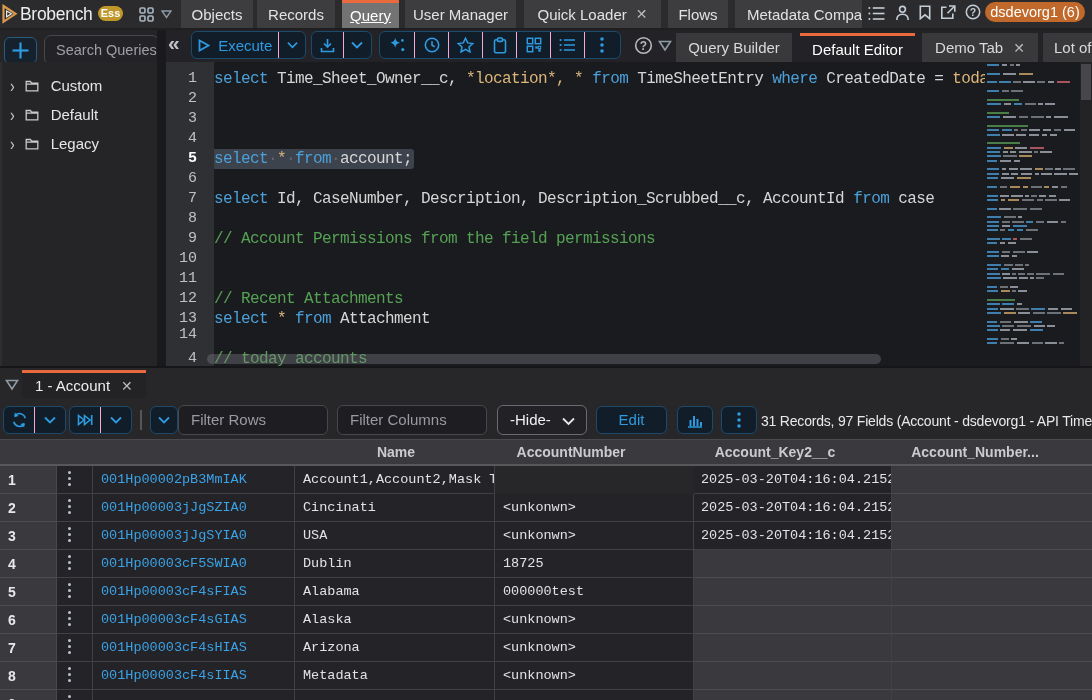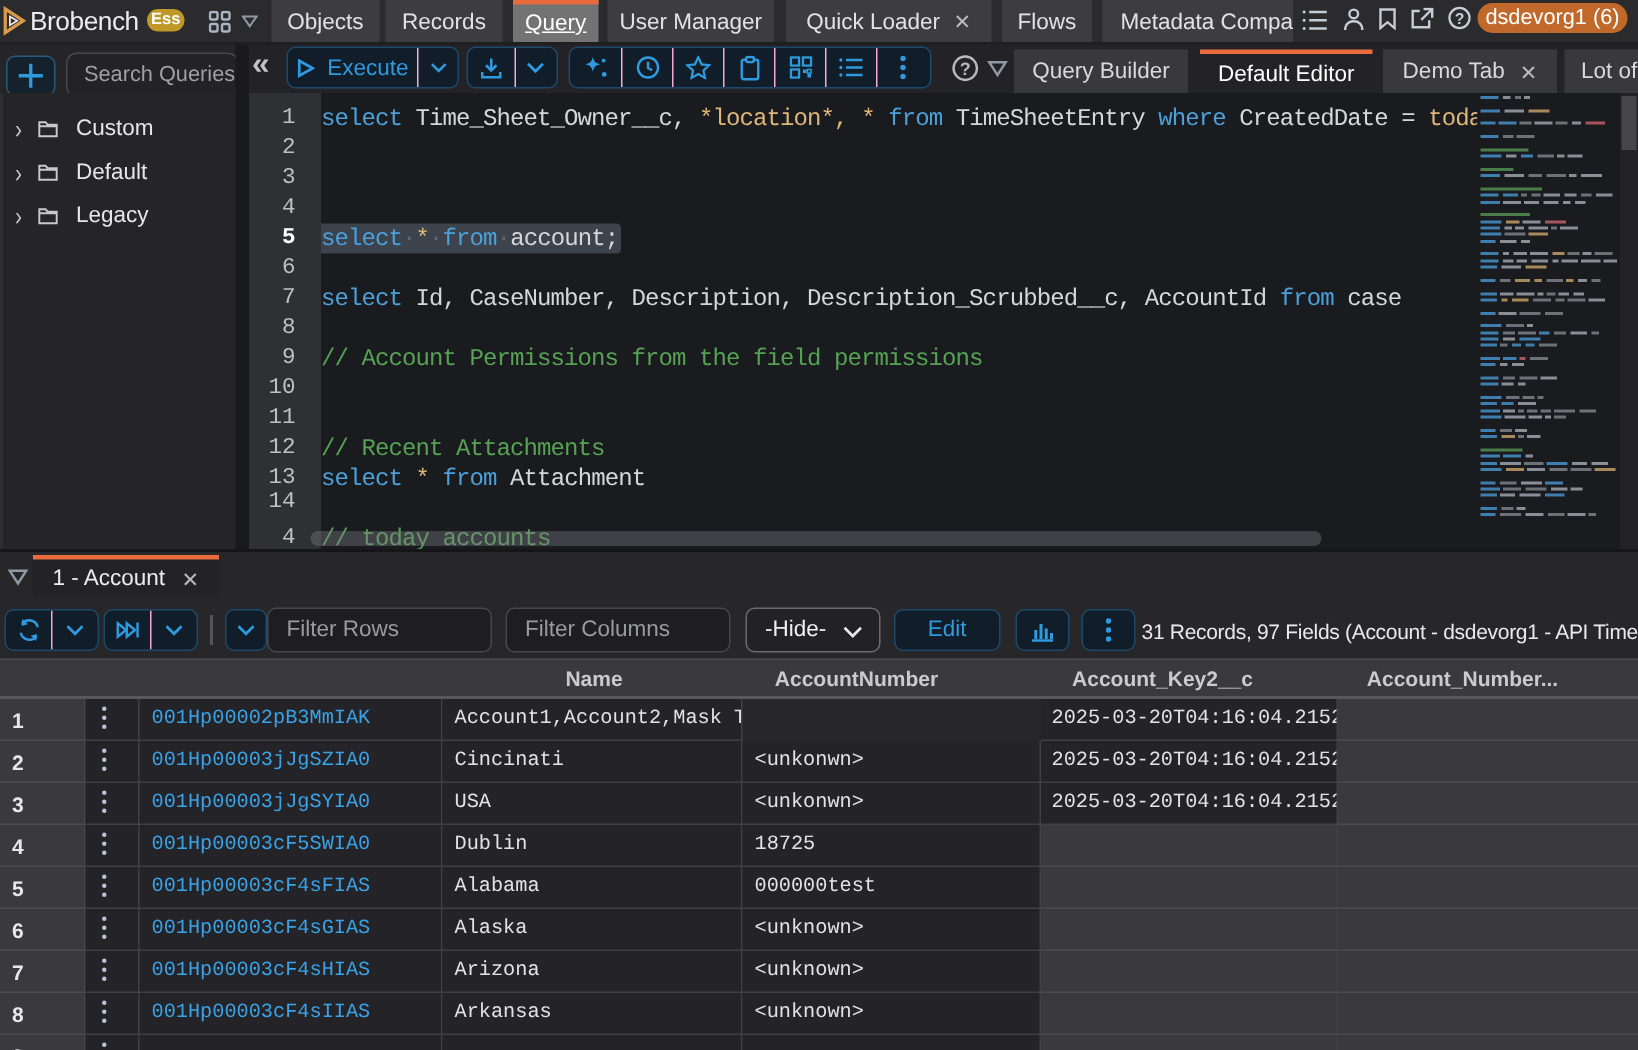--- a/index.html
+++ b/index.html
@@ -858,21 +858,21 @@
   <div class="rn">8</div>
   <div class="cell" style="left:57px; width:238px;"></div>
   <div class="dots3">
             <i></i>
             <i></i>
             <i></i>
           </div>
   <div style="position:absolute; left:92px; top:0; width:1px; height:28px; background:#404045;"></div>
   <div class="abs mono idlink" style="left:101px; top:0; width:190px; overflow:hidden;">001Hp00003cF4sIIAS</div>
   <div class="cell" style="left:295px; width:200px; overflow:hidden;">
-            <span class="mono val" style="position:absolute; left:8px; white-space:nowrap;">Arkansas</span>
+            <span class="mono val" style="position:absolute; left:8px; white-space:nowrap;">Metadata</span>
           </div>
   <div class="cell" style="left:495px; width:199px;">
             <span class="mono val" style="position:absolute; left:8px; white-space:nowrap;">&lt;unknown&gt;</span>
           </div>
   <div class="cell empty" style="left:694px; width:198px;"></div>
   <div class="cell empty" style="left:892px; width:200px; border-right:none;"></div>
 </div>
 <div class="trow" style="top:224px;">
   <div class="rn">9</div>
   <div class="cell" style="left:57px; width:238px;"></div>

